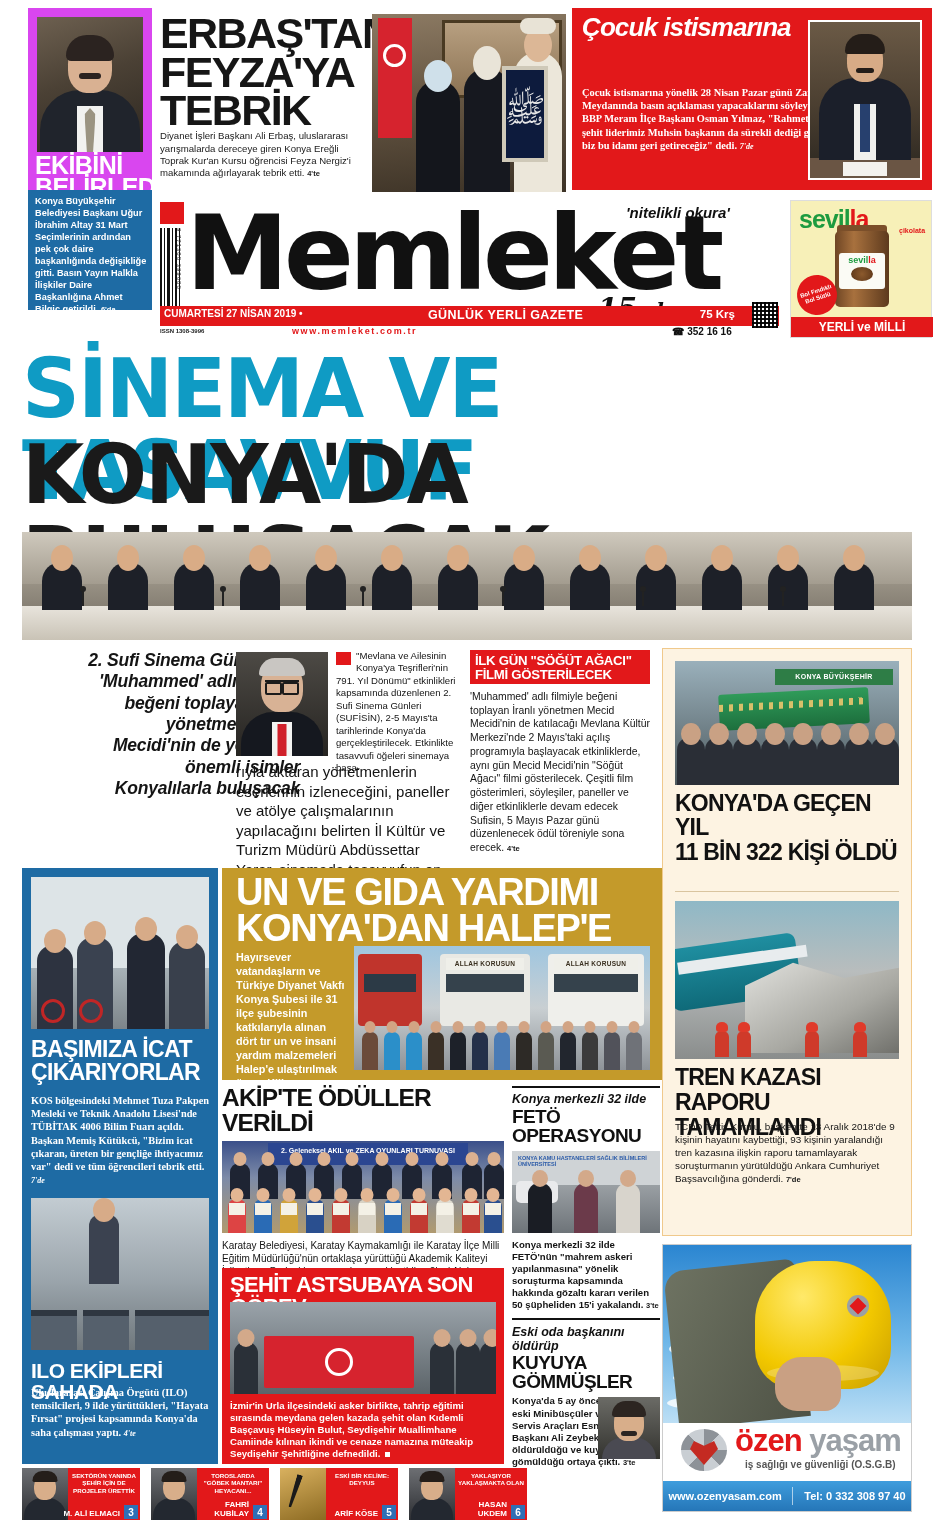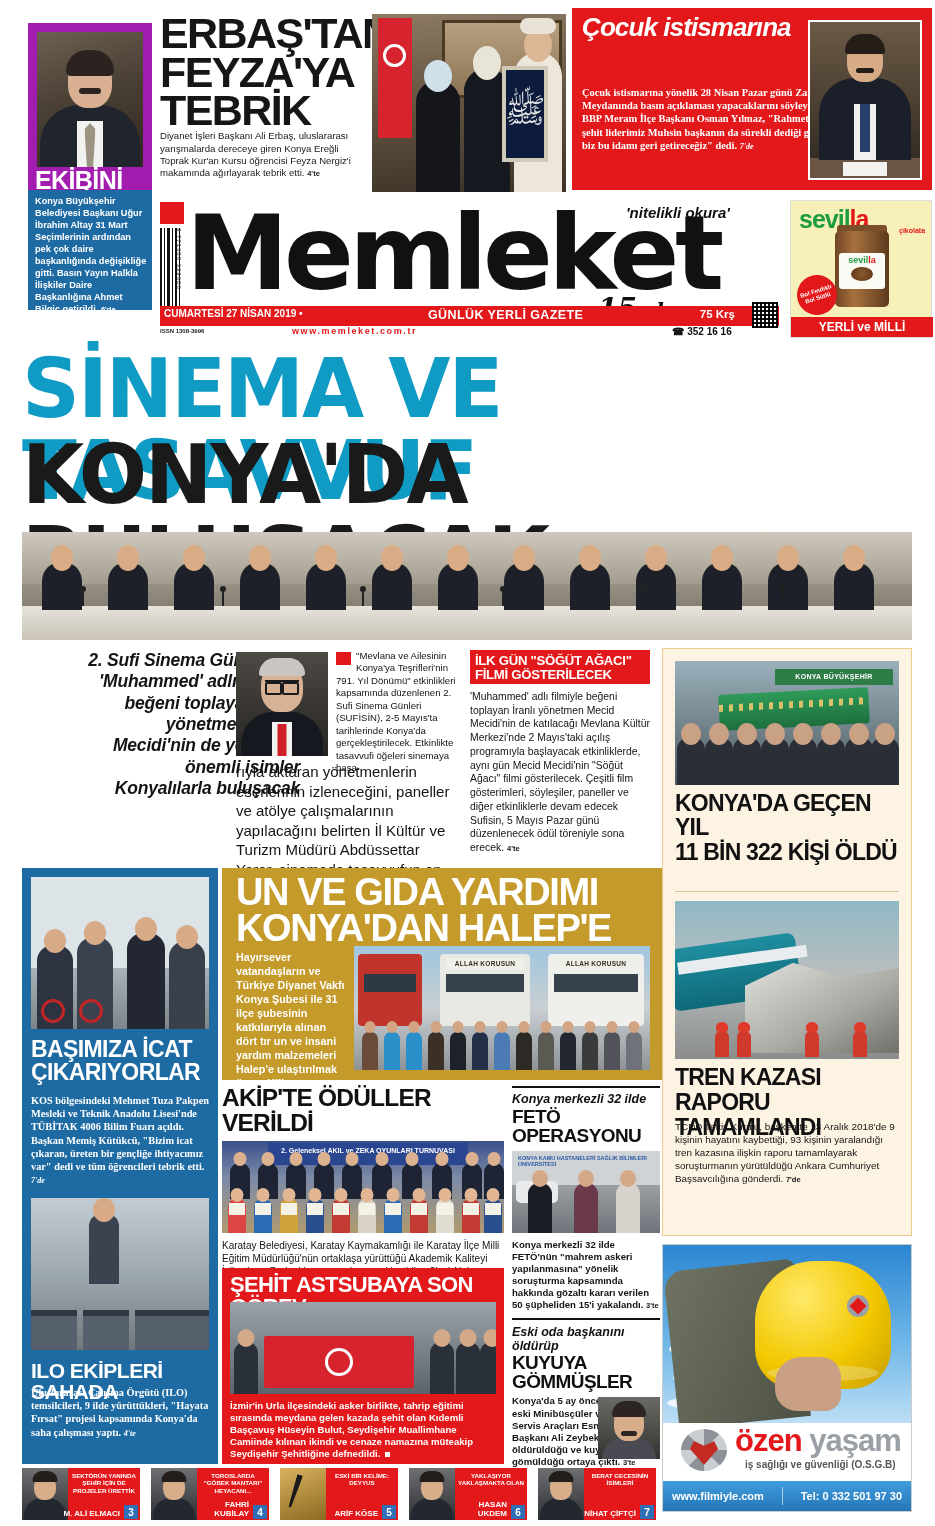--- a/index.html
+++ b/index.html
@@ -15,22 +15,21 @@
     width: 935px;
     height: 1526px;
     background: #fff;
   }
 
   
   .topstrip { position:absolute; left:0; top:0; width:935px; height:196px; }
 
   .ekibini-box {
     position:absolute; left:28px; top:8px; width:124px; height:182px;
-    background:#a21caf;
-    margin-top:15px;
+    background:#d946ef;
   }
   .ekibini-photo {
     position:absolute; left:9px; top:9px; width:106px; height:135px;
     background:linear-gradient(160deg,#6d6050 0%,#4b4135 45%,#2d2720 100%);
     overflow:hidden;
   }
   .ek-face {
     position:absolute; left:50%; top:22px; transform:translateX(-50%);
     width:44px; height:54px; border-radius:47% 47% 42% 42%;
     background:#d9b192;
@@ -717,25 +716,25 @@
         <div class="ring"></div>
           <div class="heart"></div>
       </div>
       <div class="oz-word">
         <span class="o">özen</span>
         <span class="y">yaşam</span>
       </div>
       <div class="oz-tag">iş sağlığı ve güvenliği (O.S.G.B)</div>
     </div>
     <div class="oz-bar">
-      <span>www.filmiyle.com</span>
+      <span>www.ozenyasam.com</span>
       <span class="sep"></span>
       <span>
         <span>Tel: 0 332</span>
-        <span>501 97 30</span>
+        <span>308 97 40</span>
       </span>
     </div>
   </div>
 
   <div class="bluebox">
     <div class="bb-photo1">
       <div class="bb-wall"></div>
       <div class="bb-p" style="left:6px;width:36px;height:84px"></div>
       <div class="bb-p" style="left:46px;width:36px;height:92px;background:#3a4250"></div>
       <div class="bb-p" style="left:96px;width:38px;height:96px;background:#222733"></div>
@@ -924,25 +923,15 @@
       <div class="cc-photo">
         <div class="cc-body"></div>
           <div class="cc-head"></div>
           <div class="cc-hair"></div>
       </div>
       <div class="cc-kick">YAKLAŞIYOR YAKLAŞMAKTA OLAN</div>
       <div class="cc-name">HASAN UKDEM</div>
       <div class="cc-num">6</div>
     </div>
 
-    <div class="colcard" style="left:516px">
-      <div class="cc-photo">
-        <div class="cc-body"></div>
-          <div class="cc-head"></div>
-          <div class="cc-hair"></div>
-      </div>
-      <div class="cc-kick">BERAT GECESİNİN İSİMLERİ</div>
-      <div class="cc-name">NİHAT ÇİFTÇİ</div>
-      <div class="cc-num">7</div>
-    </div>
   </div>
 
 </div>
 
 </body></html>

